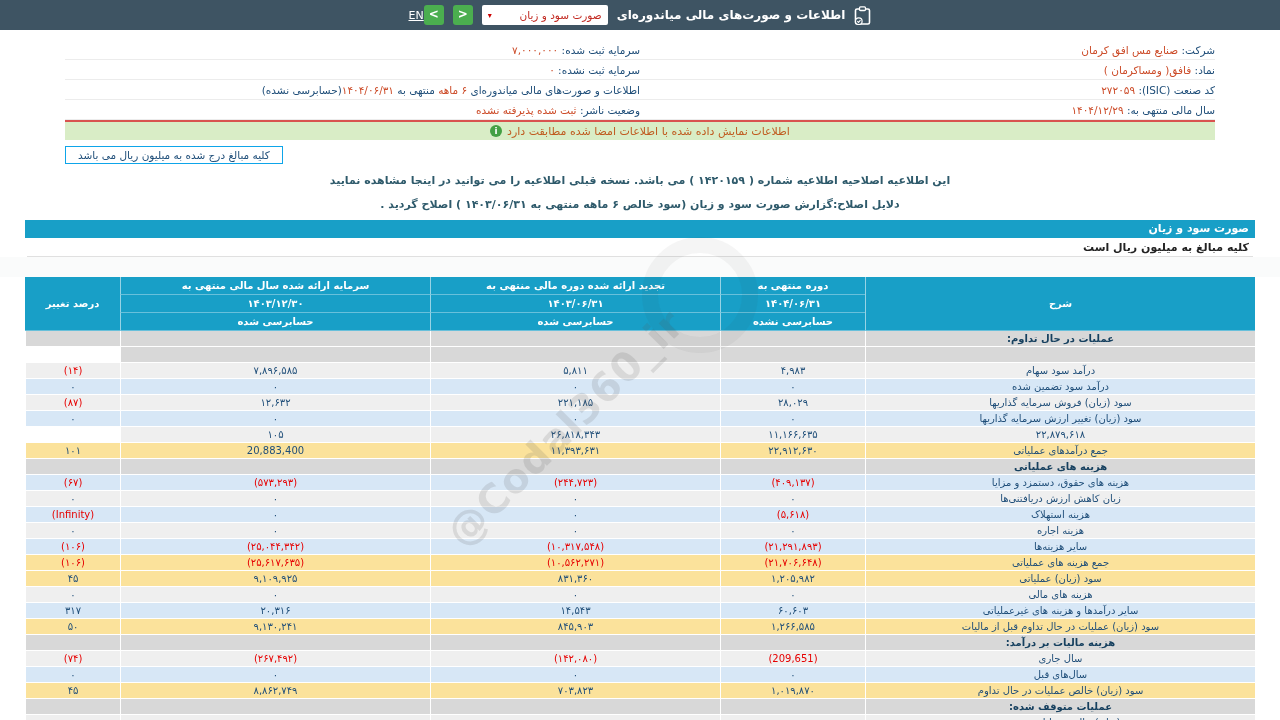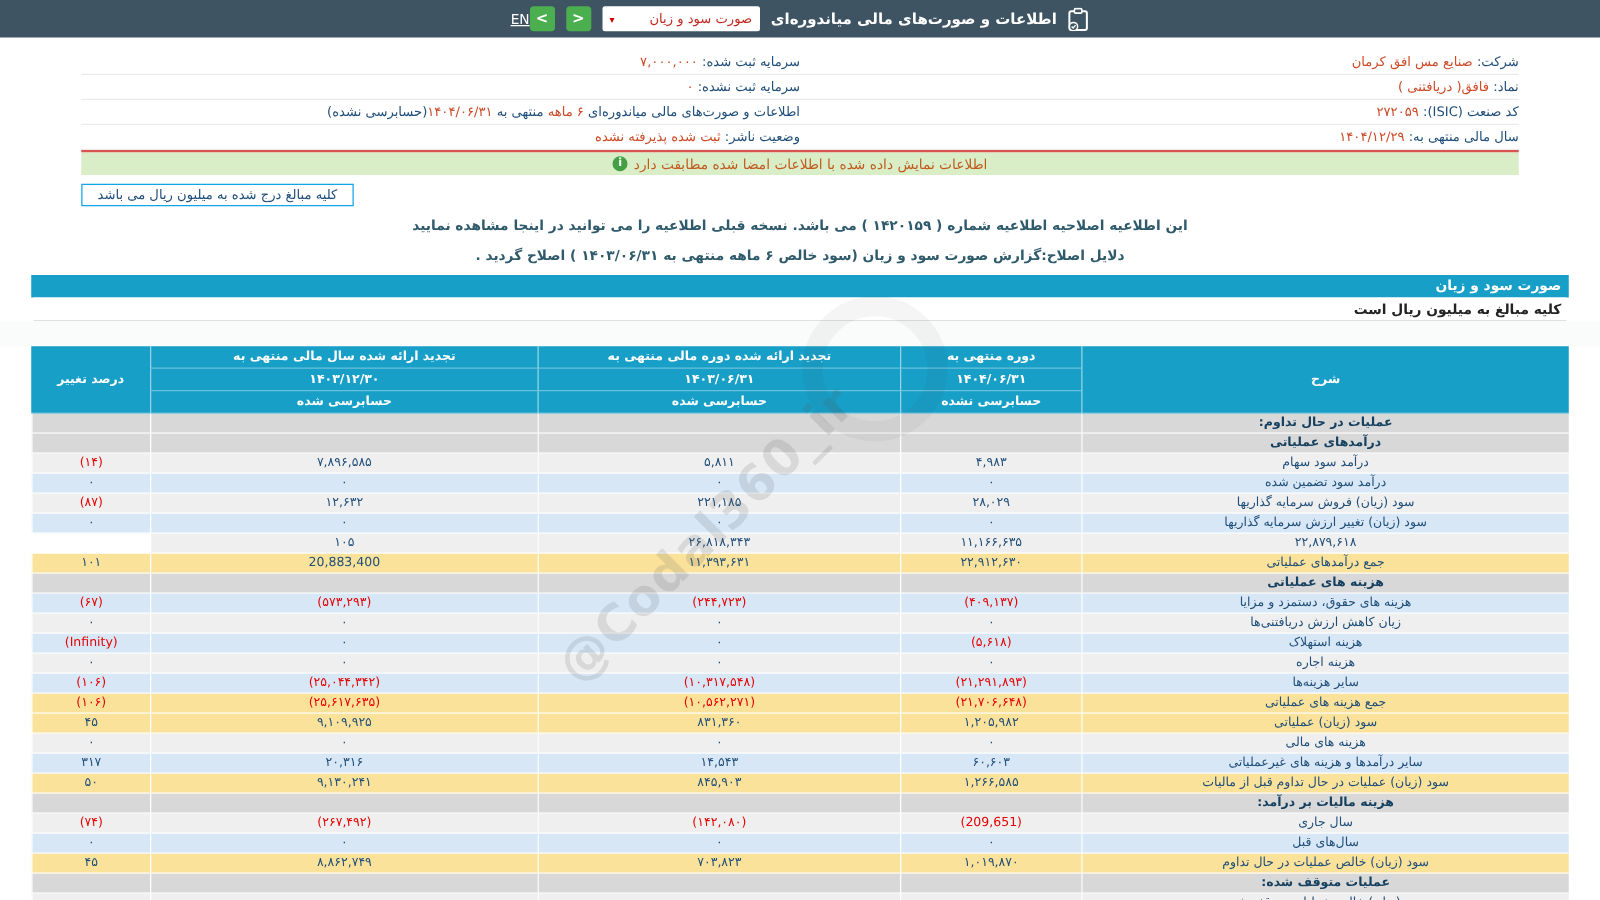--- a/index.html
+++ b/index.html
@@ -106,21 +106,21 @@
         <span class="cvalue">صنایع مس افق کرمان</span>
       </div>
       <div class="ccell">
         <span class="clabel">سرمایه ثبت شده:</span>
         <span class="cvalue">۷,۰۰۰,۰۰۰</span>
       </div>
     </div>
     <div class="crow">
       <div class="ccell">
         <span class="clabel">نماد:</span>
-        <span class="cvalue">فافق( دریافتنی )</span>
+        <span class="cvalue">فافق( ومساکرمان )</span>
       </div>
       <div class="ccell">
         <span class="clabel">سرمایه ثبت نشده:</span>
         <span class="cvalue">۰</span>
       </div>
     </div>
     <div class="crow">
       <div class="ccell">
         <span class="clabel">کد صنعت (ISIC):</span>
         <span class="cvalue">۲۷۲۰۵۹</span>
@@ -161,35 +161,34 @@
 
   <div class="table">
     <div class="thead">
       <div class="th desc">شرح</div>
       <div class="th c1t">دوره منتهی به</div>
       <div class="th c1d">۱۴۰۴/۰۶/۳۱</div>
       <div class="th c1a">حسابرسی نشده</div>
       <div class="th c2t">تجدید ارائه شده دوره مالی منتهی به</div>
       <div class="th c2d">۱۴۰۳/۰۶/۳۱</div>
       <div class="th c2a">حسابرسی شده</div>
-      <div class="th c3t">تجدید ارائه شده سال مالی منتهی به</div>
+      <div class="th c3t">سرمایه ارائه شده سال مالی منتهی به</div>
       <div class="th c3d">۱۴۰۳/۱۲/۳۰</div>
       <div class="th c3a">حسابرسی شده</div>
       <div class="th pct">درصد تغییر</div>
     </div>
     <div class="tbody">
         <div class="trow section">
           <div class="cell desc">عملیات در حال تداوم:</div>
           <div class="cell num"></div>
           <div class="cell num"></div>
           <div class="cell num"></div>
           <div class="cell num"></div>
         </div>
         <div class="trow section">
-          <div class="cell desc">درآمدهای عملیاتی</div>
           <div class="cell num"></div>
           <div class="cell num"></div>
           <div class="cell num"></div>
           <div class="cell num"></div>
         </div>
         <div class="trow light">
           <div class="cell desc">درآمد سود سهام</div>
           <div class="cell num">۴,۹۸۳</div>
           <div class="cell num">۵,۸۱۱</div>
           <div class="cell num">۷,۸۹۶,۵۸۵</div>

